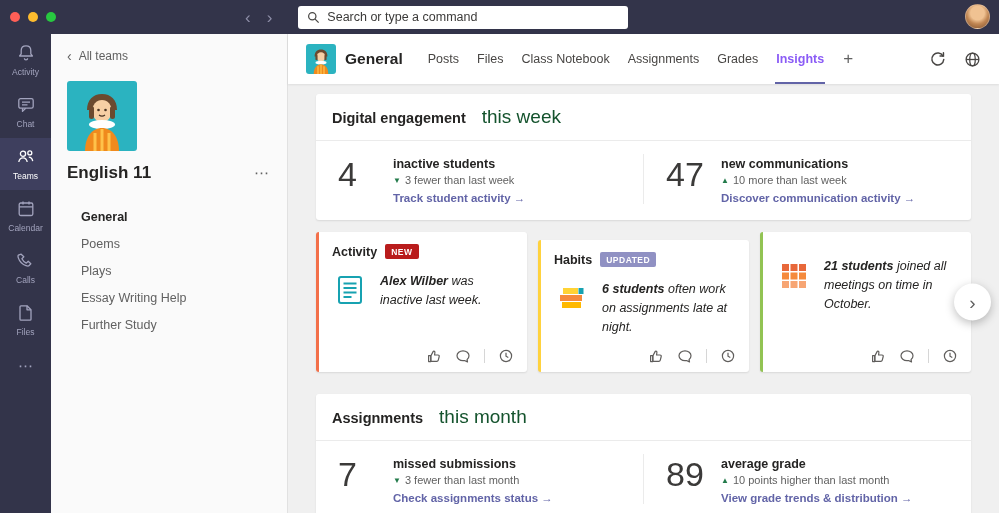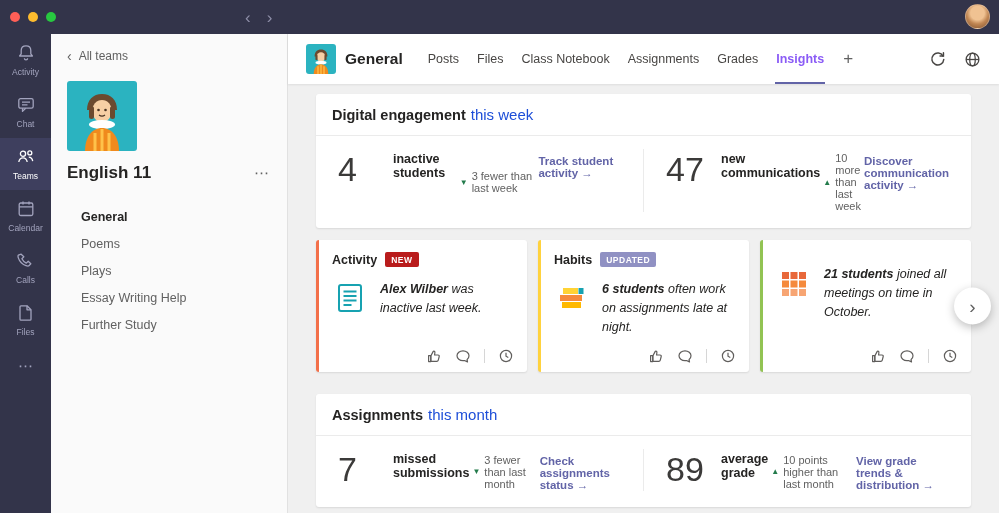--- a/index.html
+++ b/index.html
@@ -48,28 +48,28 @@
   .tabs{display:flex;align-items:center;height:100%;}
   .tab{font-size:12.5px;color:#484644;padding:0 9px;height:100%;display:flex;align-items:center;cursor:pointer;position:relative;white-space:nowrap;}
   .tab.active{color:#8b5cf6;font-weight:700;}
   .tab.active::after{content:"";position:absolute;left:8px;right:8px;bottom:0;height:2.5px;background:#6264a7;}
   .add-tab{font-size:17px;color:#616161;padding:0 10px;cursor:pointer;}
   .header-right{margin-left:auto;display:flex;align-items:center;gap:18px;color:#484644;}
   .hicon{width:17px;height:17px;cursor:pointer;}
 
   .content{position:absolute;top:50px;bottom:0;left:0;right:0;padding:10px 28px 0;overflow:hidden;}
   .panel{background:#fff;border-radius:3px;box-shadow:0 1px 2px rgba(0,0,0,.1);}
-  .panel-header{display:flex;align-items:baseline;gap:5px;padding:12px 16px;border-bottom:1px solid #ebebeb;}
+  .panel-header{display:flex;align-items:baseline;gap:16px;padding:12px 16px;border-bottom:1px solid #ebebeb;}
   .panel-title{font-size:14.5px;font-weight:700;color:#252423;}
-  .panel-sub{font-size:15px;color:#1d4ed8;}
+  .panel-sub{font-size:19px;color:#14532d;}
   .panel-body{display:flex;padding:13px 0 16px;}
   .stat{flex:1;display:flex;gap:13px;padding:2px 22px 0;}
   .stat + .stat{border-left:1px solid #ebebeb;}
   .stat-number{font-size:34px;font-weight:200;color:#3b3a39;min-width:42px;line-height:1.1;}
-  .stat-text{display:flex;flex-direction:row;gap:3px;padding-top:1px;}
+  .stat-text{display:flex;flex-direction:column;gap:3px;padding-top:1px;}
   .stat-label{font-size:12.5px;font-weight:700;color:#252423;}
   .stat-trend{font-size:11px;color:#616161;display:flex;align-items:center;gap:4px;}
   .trend-arrow{color:#237b4b;font-size:8px;}
   .stat-link{font-size:11.5px;font-weight:700;color:#6264a7;margin-top:3px;cursor:pointer;text-decoration:none;}
 
   .cards-row{display:flex;gap:11px;margin:12px 0 22px;position:relative;}
   .insight-card{flex:1;background:#fff;border-radius:3px;border-left:3px solid #ccc;box-shadow:0 1px 2px rgba(0,0,0,.1);padding:12px 13px 8px;display:flex;flex-direction:column;cursor:pointer;min-height:132px;}
   .card-title-row{display:flex;align-items:center;gap:8px;}
   .card-title{font-size:12.5px;font-weight:700;color:#252423;}
   .badge{font-size:8.5px;font-weight:700;letter-spacing:.5px;padding:2.5px 6px;border-radius:2px;}
@@ -88,20 +88,27 @@
 <div class="topbar">
   <div class="traffic">
     <span class="dot" style="background: rgb(255, 95, 87);"></span>
     <span class="dot" style="background: rgb(254, 188, 46);"></span>
     <span class="dot" style="background: rgb(40, 200, 64);"></span>
   </div>
   <div class="nav-chevrons">
     <button class="navbtn">‹</button>
     <button class="navbtn">›</button>
   </div>
+  <div class="searchbox">
+    <svg width="13" height="13" viewBox="0 0 16 16" fill="none" stroke="#484644" stroke-width="1.5">
+        <circle cx="6.5" cy="6.5" r="4.5"></circle>
+        <path d="M10 10l4.3 4.3"></path>
+      </svg>
+    <input placeholder="Search or type a command" style="">
+  </div>
   <div class="avatar-top"></div>
 </div>
 
 <div class="app">
 
   <div class="rail">
     <div class="rail-item">
       <svg viewBox="0 0 20 20" fill="none" stroke="currentColor" stroke-width="1.3" stroke-linejoin="round">
           <path d="M10 2.8c-2.9 0-4.8 2-4.8 4.8v3.2L3.6 13h12.8l-1.6-2.2V7.6c0-2.8-1.9-4.8-4.8-4.8z"></path>
           <path d="M8.4 15.2a1.6 1.6 0 0 0 3.2 0"></path>
@@ -273,21 +280,21 @@
                 <path d="M8 2.8c-3.3 0-6 2.2-6 5 0 2.7 2.7 4.9 6 4.9.5 0 1-.1 1.5-.2l3 1.4-.4-2.3c1.2-.9 1.9-2.3 1.9-3.8 0-2.8-2.7-5-6-5z"></path>
               </svg>
             <span class="vdiv"></span>
             <svg class="ficon" viewBox="0 0 16 16" fill="none" stroke="currentColor" stroke-width="1.2">
                 <circle cx="8" cy="8" r="5.6"></circle>
                 <path d="M8 4.8v3.4l2.3 1.3"></path>
               </svg>
           </div>
         </div>
 
-        <div class="insight-card" style="border-left-color: rgb(255, 210, 62);">
+        <div class="insight-card" style="border-left-color: rgb(255, 210, 62); margin-top: 8px;">
           <div class="card-title-row">
             <span class="card-title">Habits</span>
             <span class="badge" style="background: rgb(144, 145, 195); color: rgb(255, 255, 255);">UPDATED</span>
           </div>
           <div class="card-body">
             <svg class="card-icon" viewBox="0 0 36 36">
               <rect x="9" y="8" width="15" height="6" fill="#ffd335"></rect>
               <rect x="24.5" y="8" width="5" height="6" fill="#17a2b1"></rect>
               <rect x="6" y="15" width="22" height="6" fill="#f58a3c"></rect>
               <rect x="8" y="22" width="19" height="6" fill="#ffb900"></rect>

